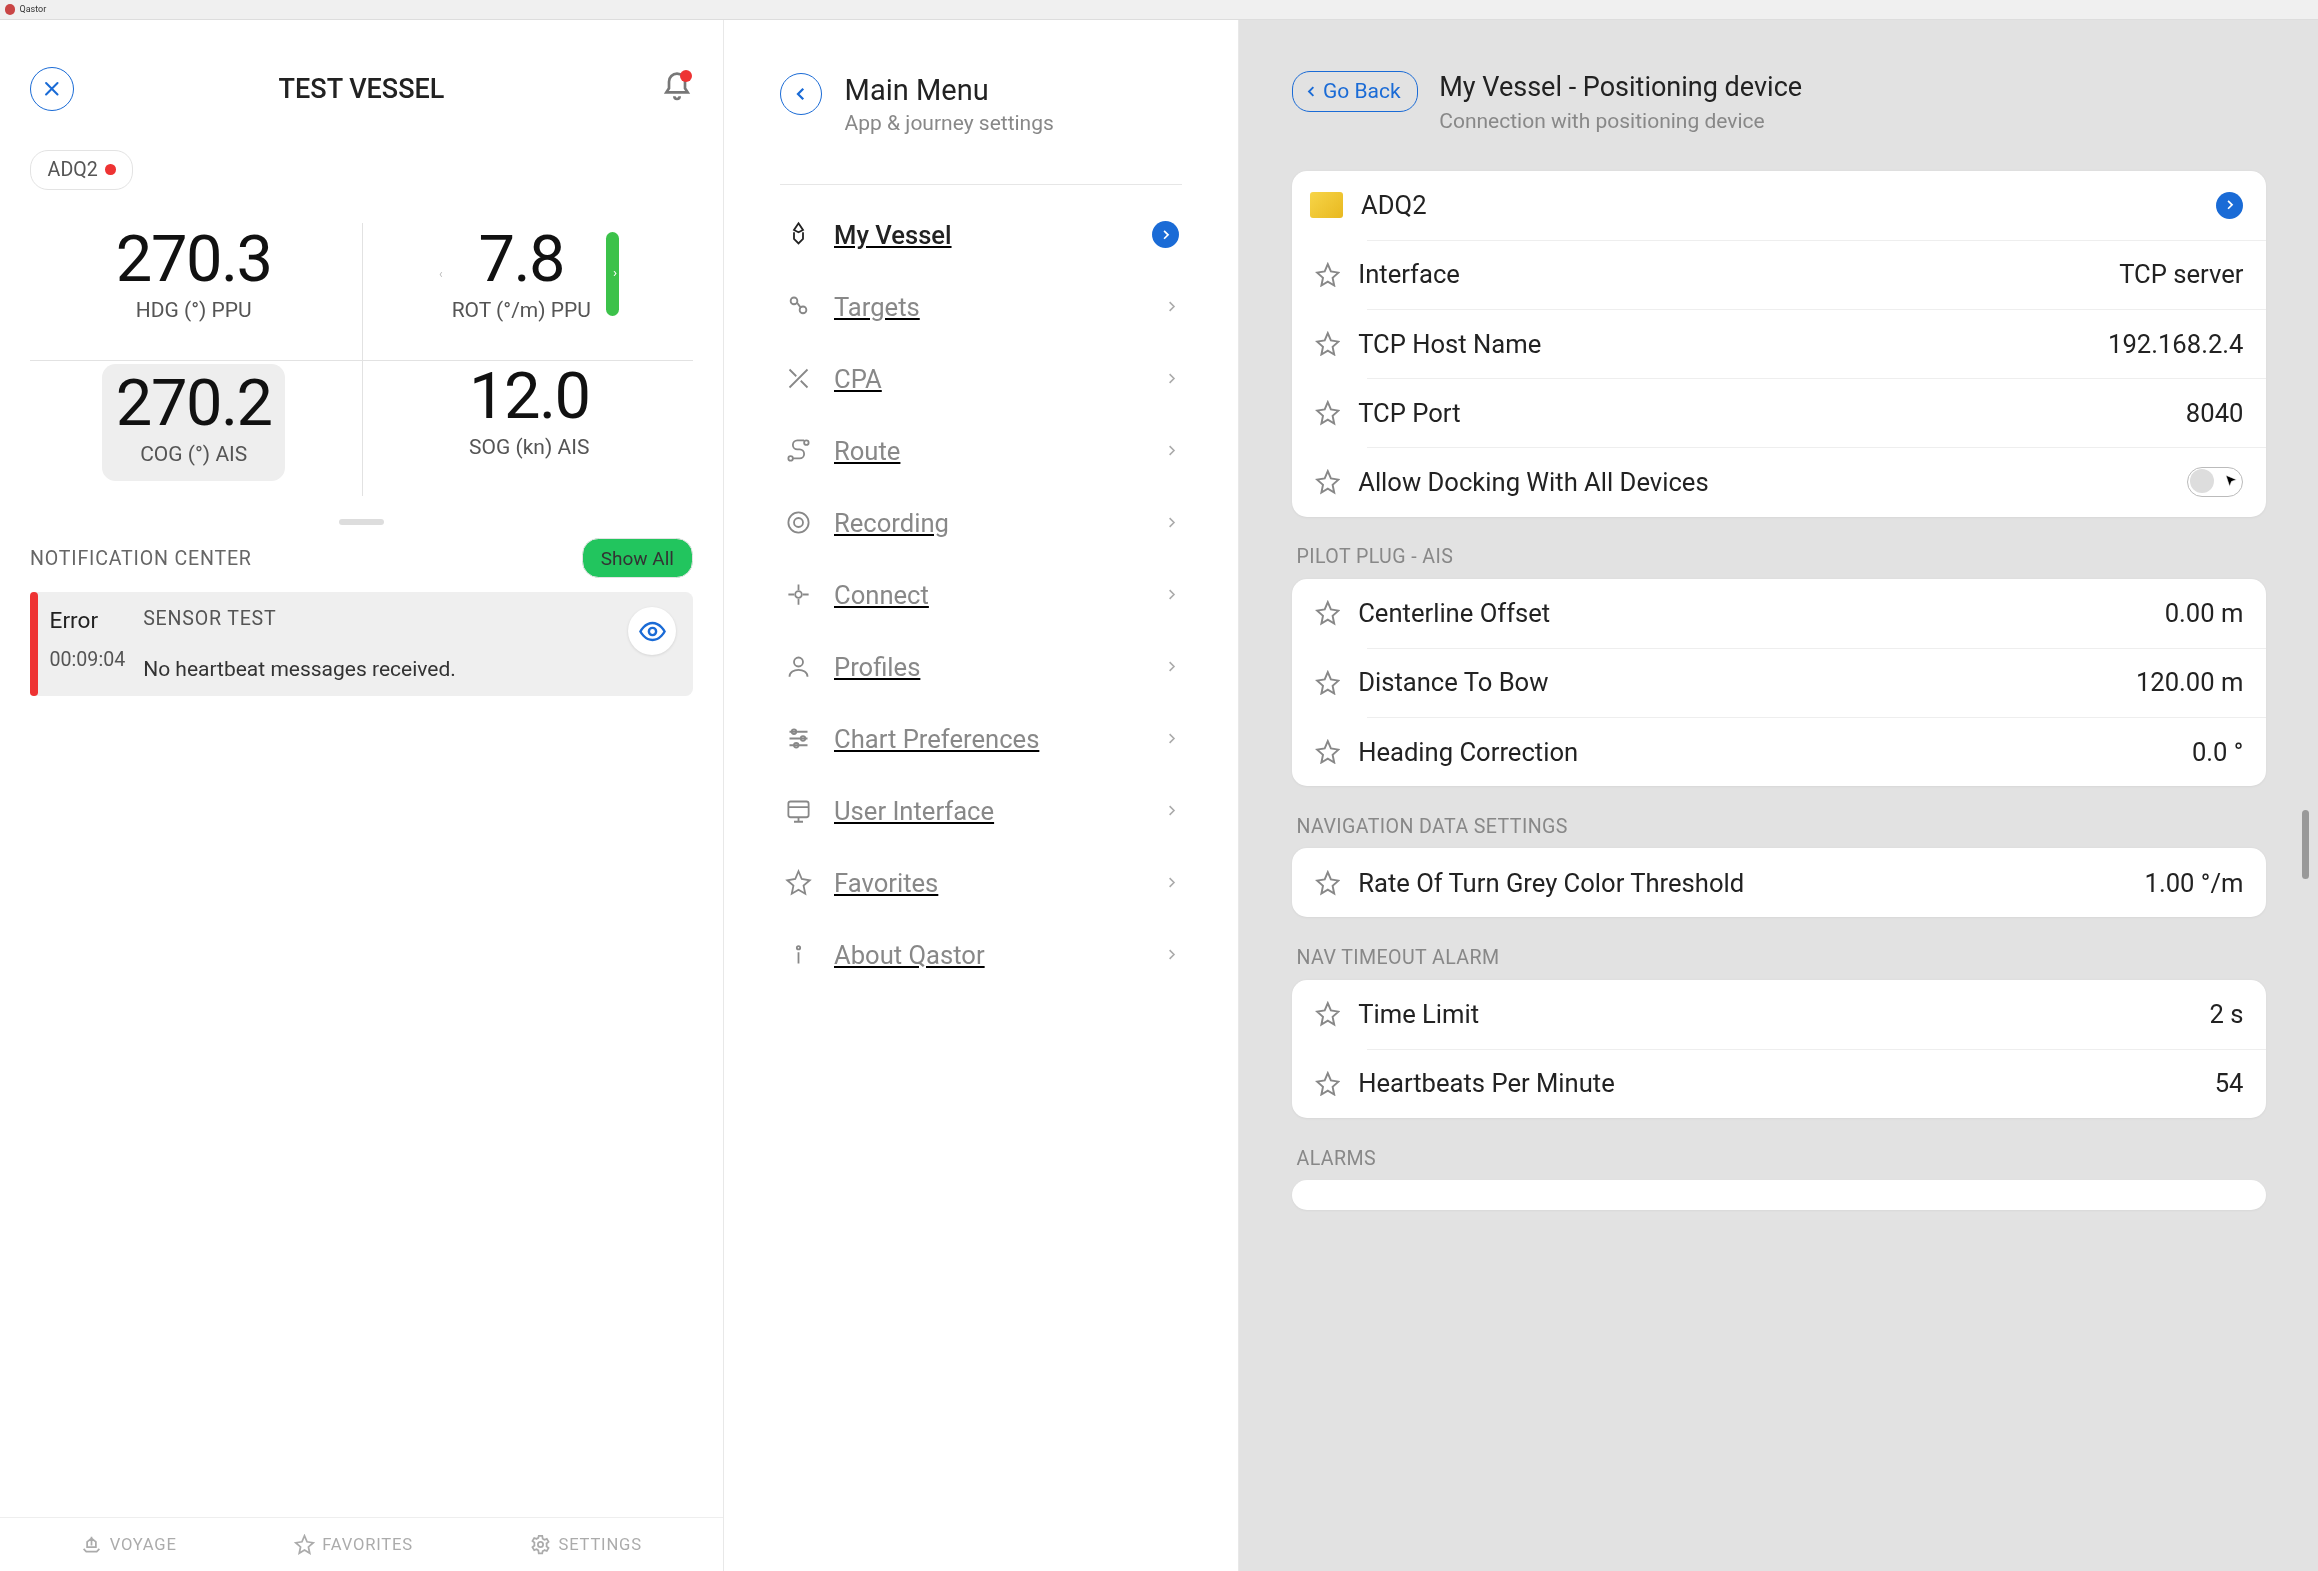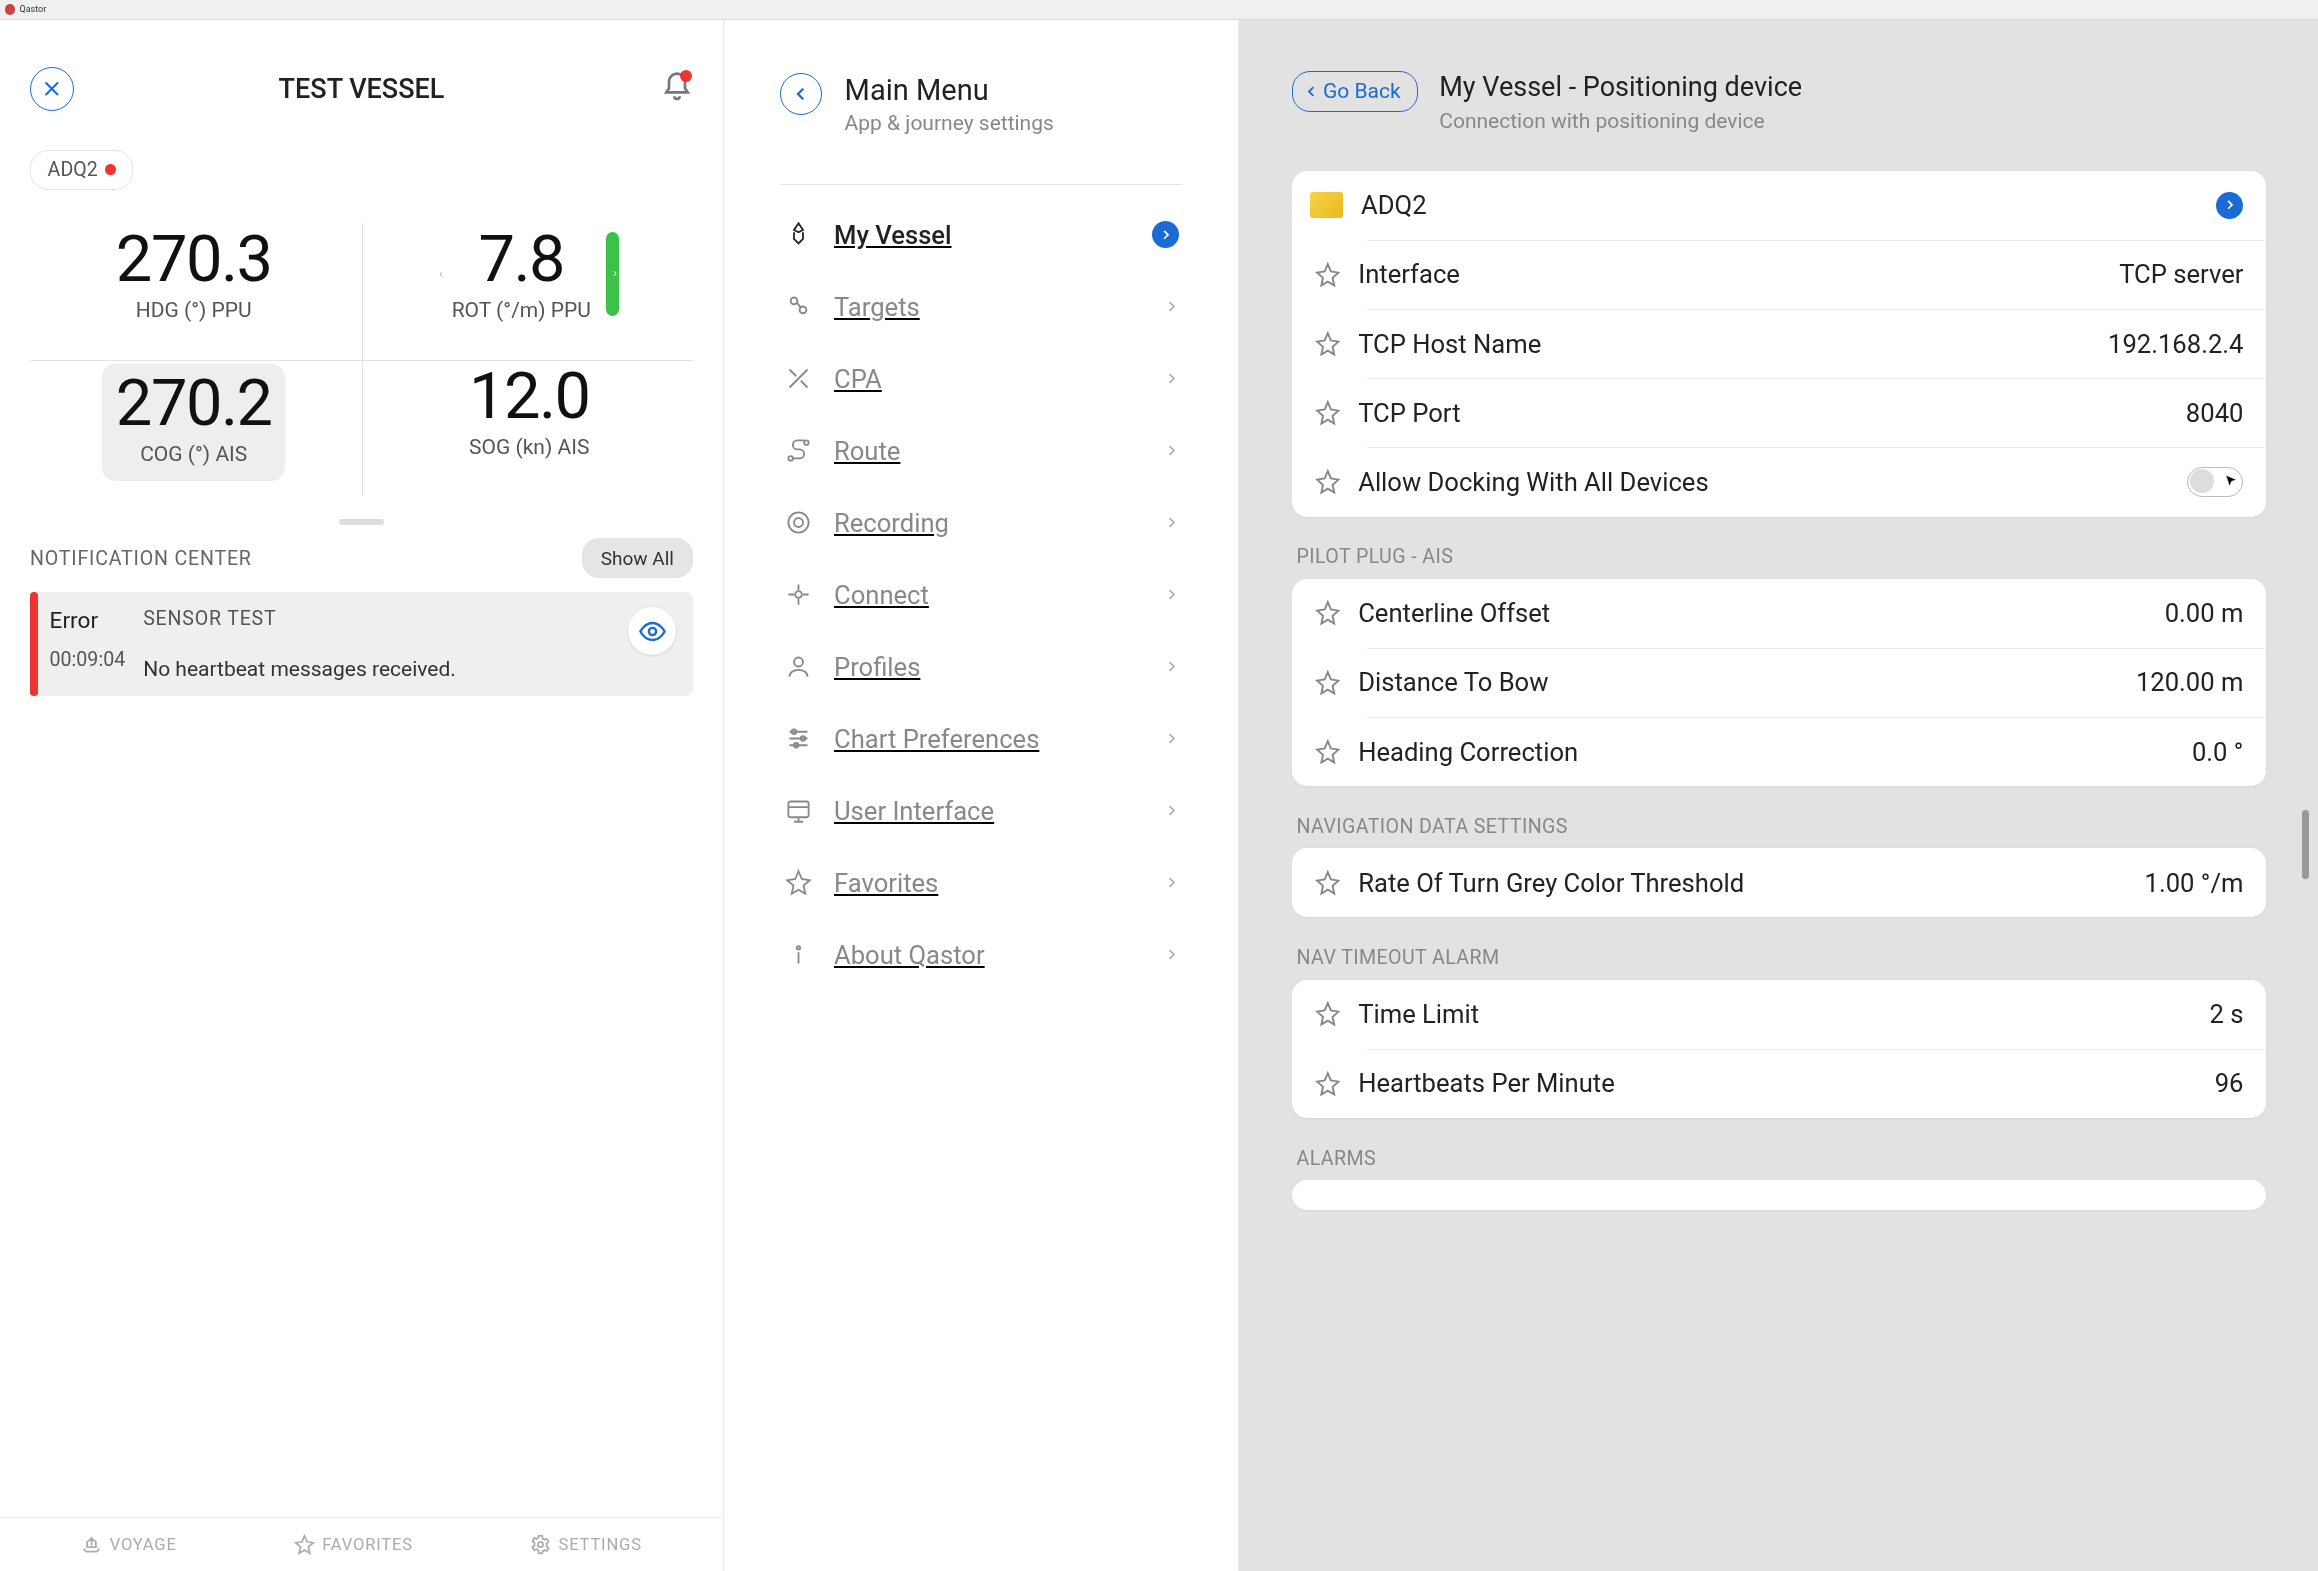--- a/index.html
+++ b/index.html
@@ -44,21 +44,21 @@
   .readout.highlight { }
   .readout.highlight .box { background:#eee; border-radius:13.6px; padding:7.5px 13.6px 15px 13.6px; display:inline-block; }
   .rot-bar { width:13.6px; height:84px; border-radius:7.5px; background:#3cc24a; margin-left:6px; }
   .readout.rot { display:flex; align-items:center; justify-content:center; gap:9px; }
   .readout.rot .stack { display:flex; flex-direction:column; align-items:center; }
 
   .drag-handle { width:45px; height:6px; background:#ddd; border-radius:3px; margin:15px auto 0 auto; }
 
   .notif-head { display:flex; align-items:center; justify-content:space-between; margin-top:13.6px; }
   .notif-head .title { font-size:19.6px; color:#666; letter-spacing:0.8px; }
-  .showall { border:0.8px solid #e3e3e3; border-radius:16.6px; padding:7.5px 18px; font-size:19px; color:#333; cursor:pointer; background:#e5e5e5; }
+  .showall { border:0.8px solid #e3e3e3; border-radius:16.6px; padding:7.5px 18px; font-size:19px; color:#333; cursor:pointer; background:#22c55e; }
 
   .notif-card { background:#efefef; border-radius:7.5px; padding:15px 16.6px; margin-top:13.6px; display:flex; gap:18px; align-items:flex-start; position:relative; }
   .notif-card .stripe { width:7.5px; align-self:stretch; border-radius:3.8px; background:#e33; position:absolute; left:0; top:0; bottom:0; }
   .notif-card .col1 { margin-left:3px; }
   .notif-card .etitle { font-size:22.6px; color:#222; }
   .notif-card .etime { font-size:19.6px; color:#555; margin-top:13.6px; }
   .notif-card .col2 { flex:1; }
   .notif-card .esub { font-size:19.6px; color:#555; letter-spacing:0.8px; }
   .notif-card .emsg { font-size:21px; color:#333; margin-top:27px; }
   .eye-btn { width:48px; height:48px; border-radius:50%; background:#fff; display:flex; align-items:center; justify-content:center; box-shadow:0 0.8px 3px rgba(0,0,0,0.12); }
@@ -505,21 +505,21 @@
               <path d="M12 2l2.9 6.9L22 10l-5.5 4.8L18 22l-6-3.6L6 22l1.5-7.2L2 10l7.1-1.1L12 2z"></path>
             </svg></div>
         <div class="label">Time Limit</div>
         <div class="value">2 s</div>
       </div>
       <div class="srow">
         <div class="star"><svg viewBox="0 0 24 24">
               <path d="M12 2l2.9 6.9L22 10l-5.5 4.8L18 22l-6-3.6L6 22l1.5-7.2L2 10l7.1-1.1L12 2z"></path>
             </svg></div>
         <div class="label">Heartbeats Per Minute</div>
-        <div class="value">96</div>
+        <div class="value">54</div>
       </div>
     </div>
 
     <div class="section-label">ALARMS</div>
     <div class="settings-card" style="height:30px;"></div>
 
   </div>
 
 </div>
 

